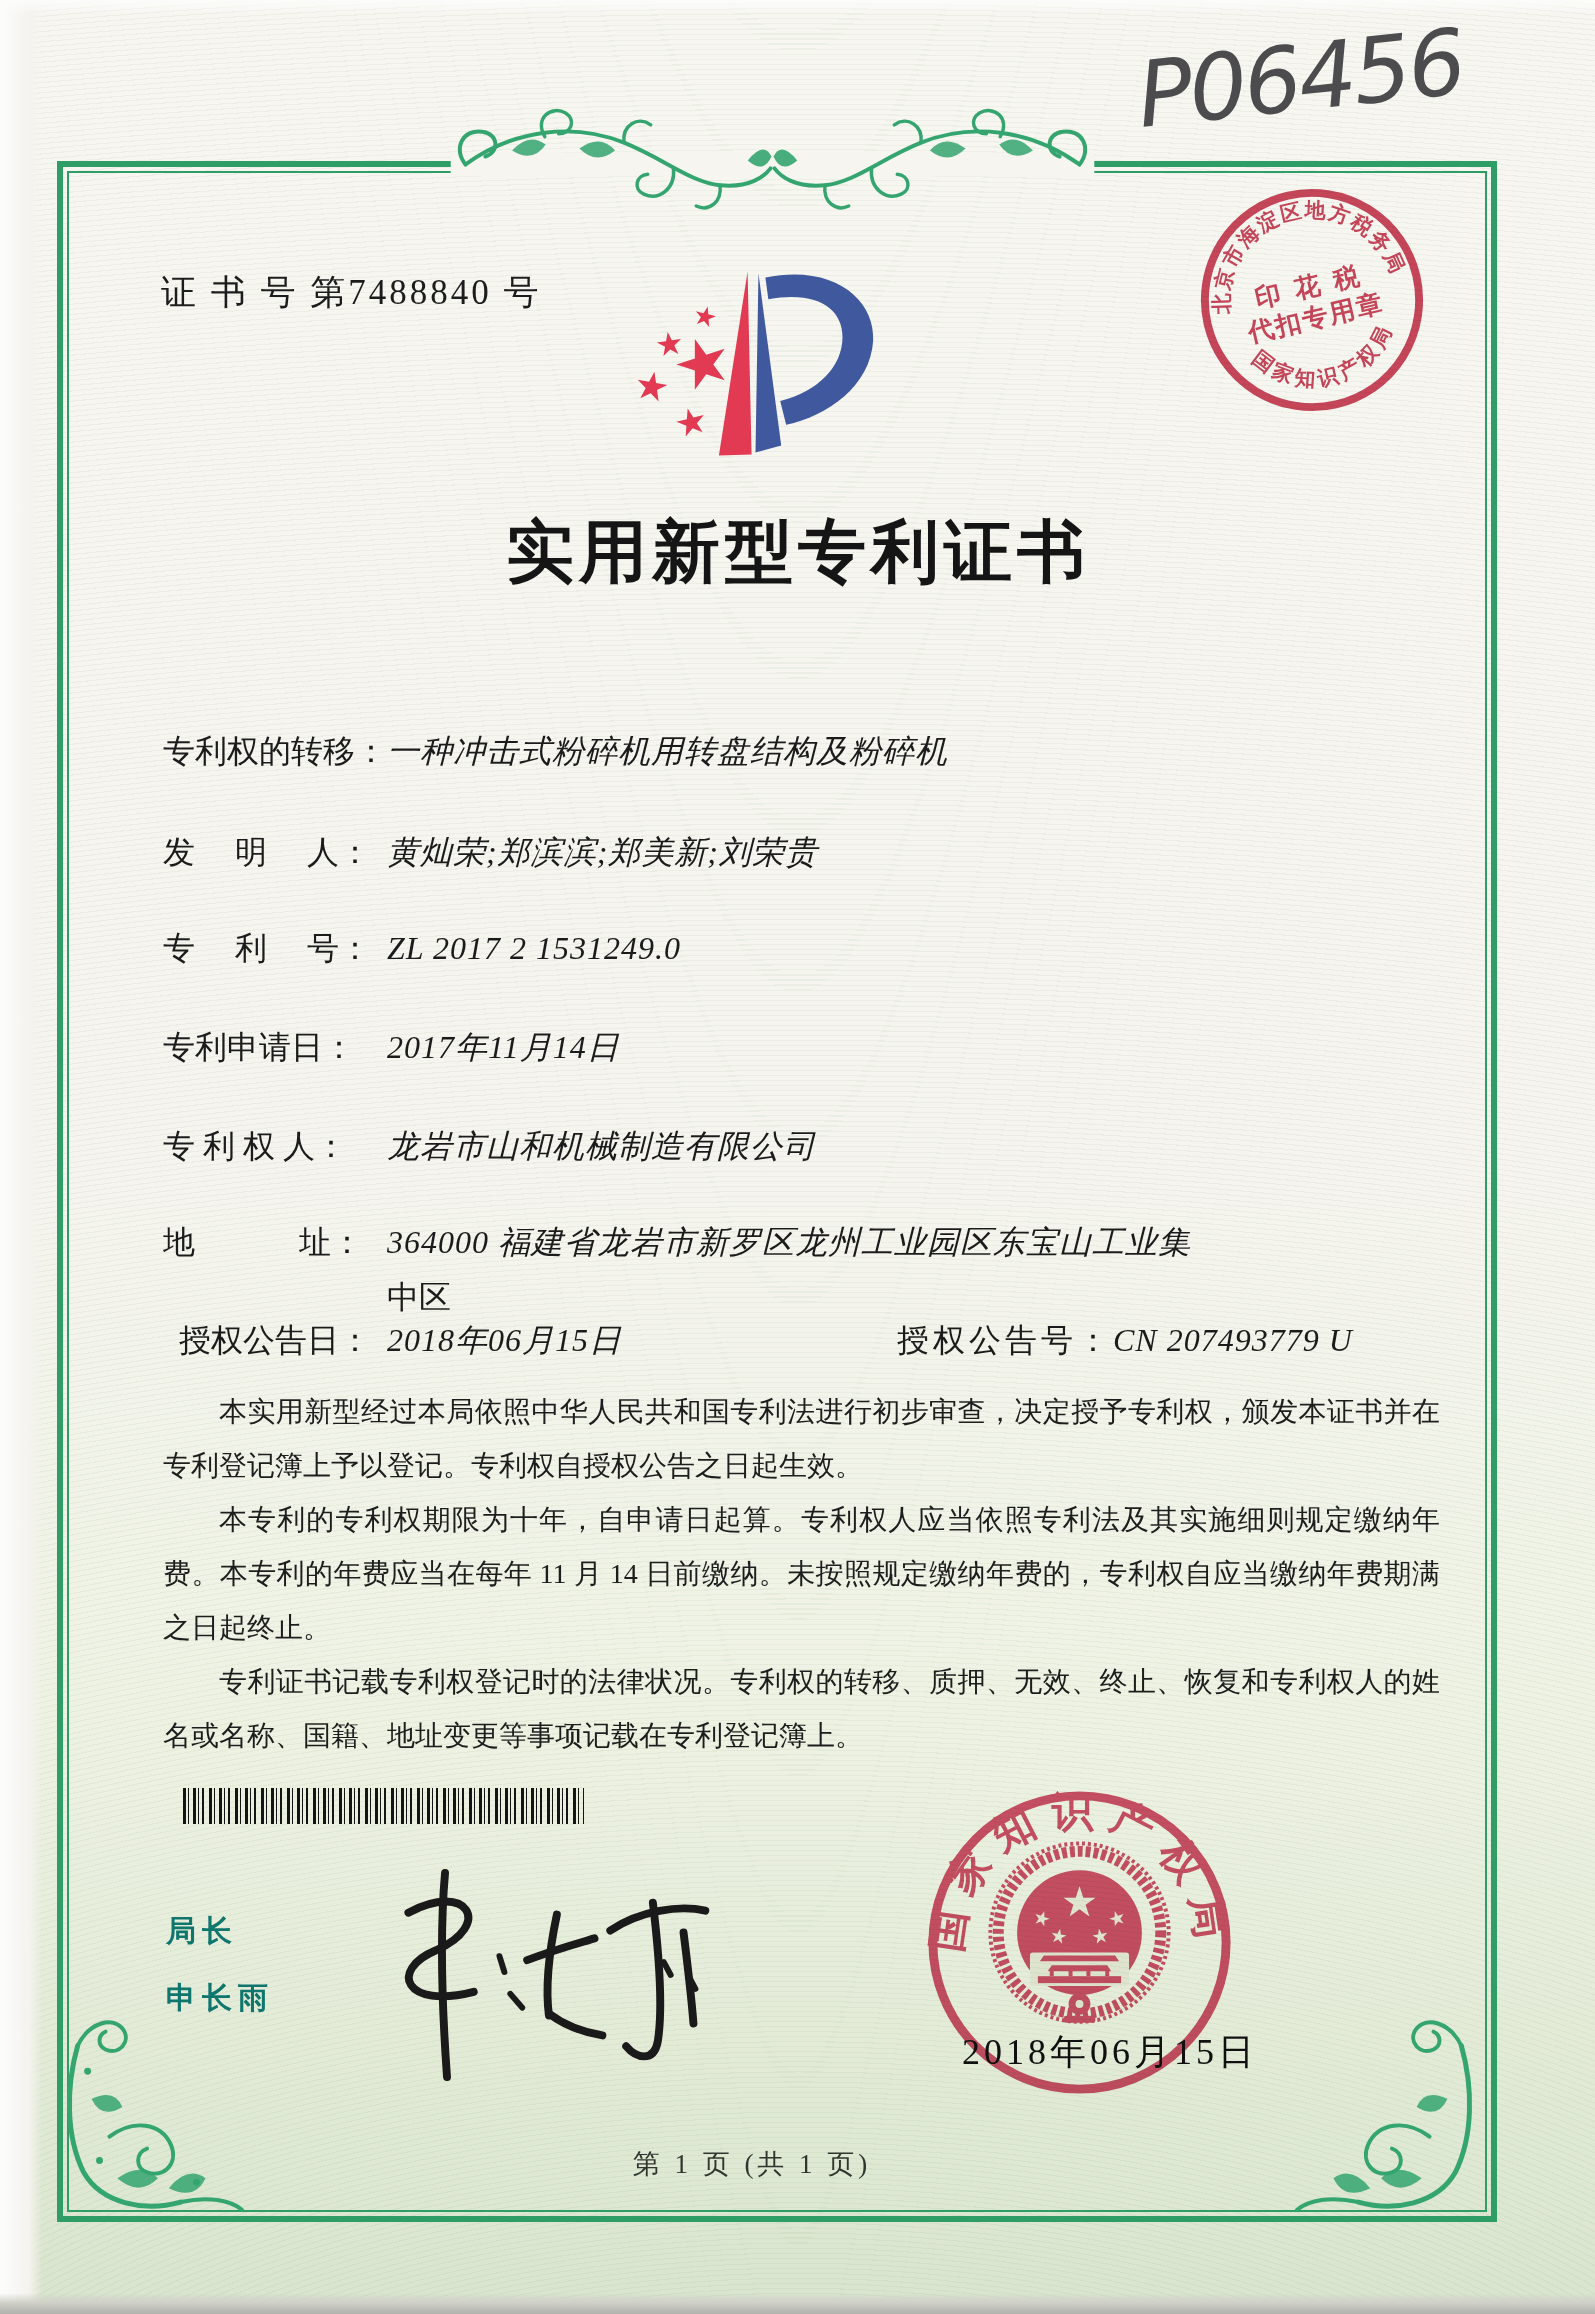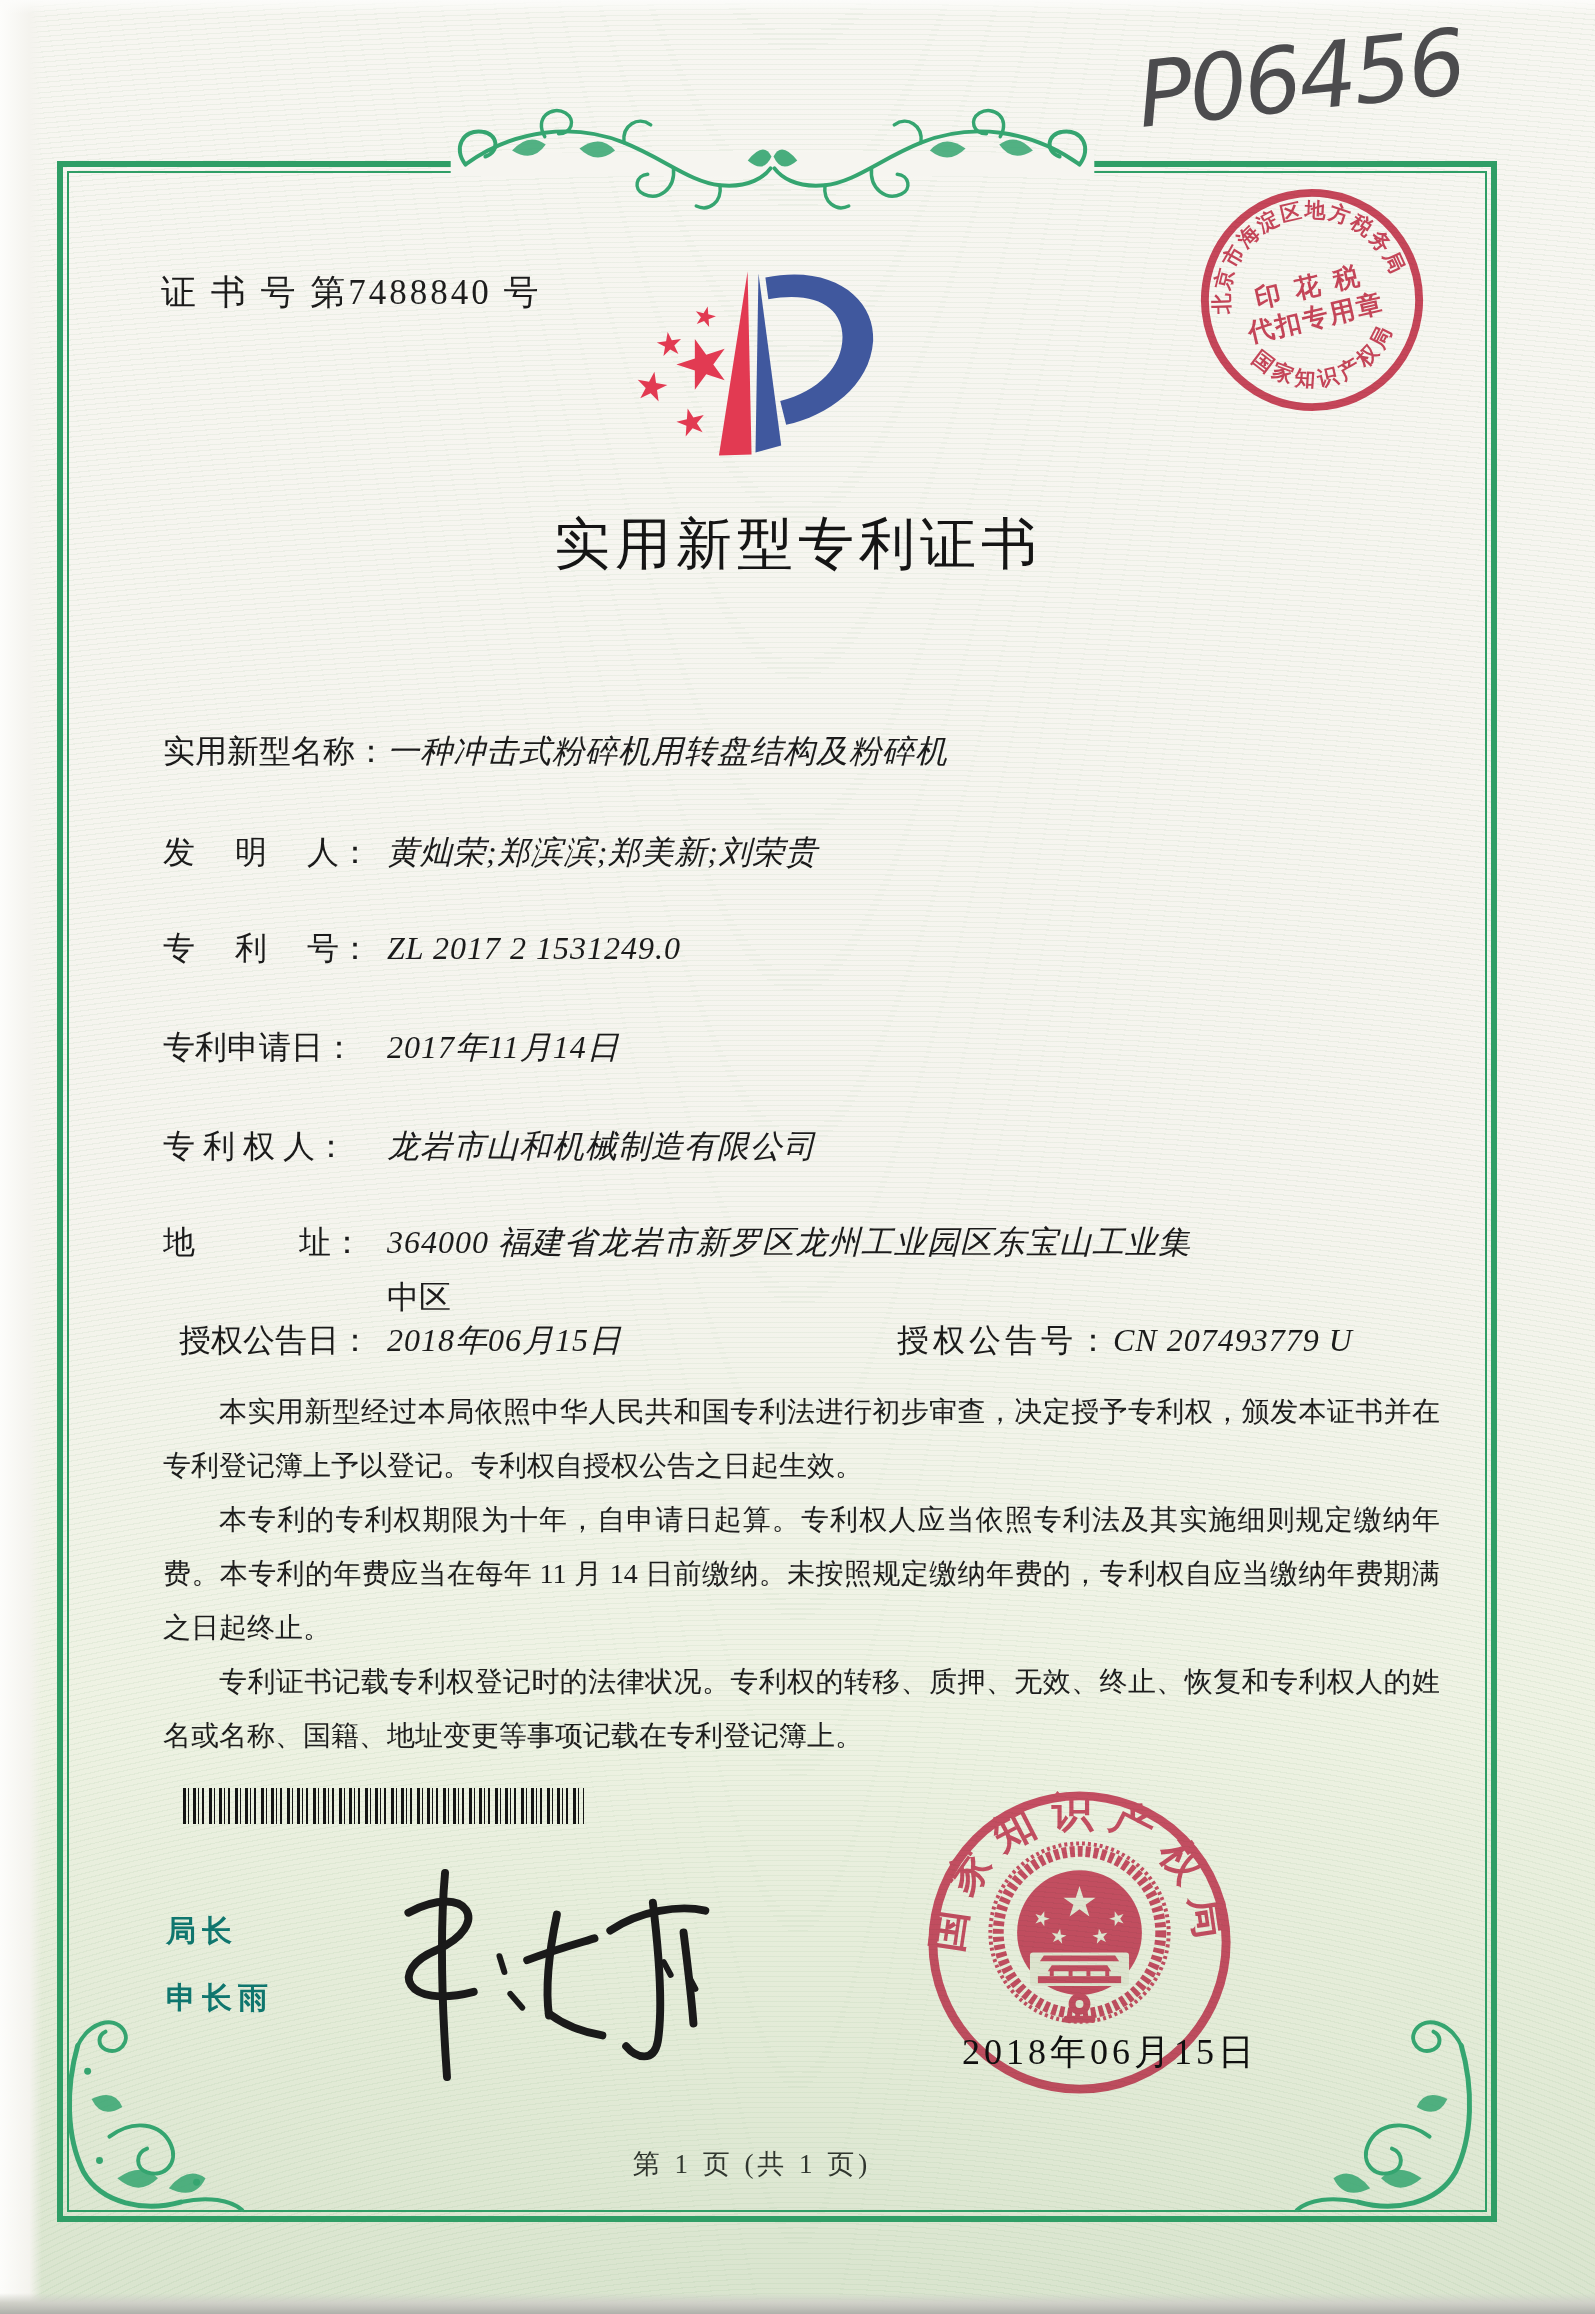--- a/index.html
+++ b/index.html
@@ -33,21 +33,21 @@
 
   .cert-no{position:absolute;left:161px;top:269px;z-index:3;
       font-size:35px;color:#1c1c1c;letter-spacing:3px;}
 
   .logo{position:absolute;left:624px;top:226px;width:351px;height:272px;z-index:3;}
 
   .tax-stamp{position:absolute;left:1188px;top:176px;width:248px;height:248px;z-index:5;
       transform:rotate(-13deg);opacity:.92;mix-blend-mode:multiply;}
 
   .title{position:absolute;left:0;top:507px;width:1596px;text-align:center;z-index:3;
-      font-size:56px;font-weight:400;color:#151515;letter-spacing:5px;}
+      font-size:68px;font-weight:700;color:#151515;letter-spacing:5px;}
 
   .field{position:absolute;left:163px;z-index:3;font-size:32px;color:#1b1b1b;white-space:nowrap;}
   .flabel{display:inline-block;width:224px;}
   .fvalue{letter-spacing:1px;font-style:italic;}
   .row-name{top:730px;} .row-inventor{top:831px;} .row-patno{top:927px;}
   .row-filing{top:1026px;} .row-patentee{top:1125px;} .row-address{top:1221px;}
   .addr-line2{position:absolute;left:387px;top:1276px;z-index:3;font-size:32px;color:#1b1b1b;}
   .row-grantdate{top:1319px;text-align:center;}
   .grant-no{position:absolute;left:873px;top:1319px;z-index:3;font-size:32px;color:#1b1b1b;white-space:nowrap;margin-left:24px;}
   .grant-no .glabel{letter-spacing:4px;}
@@ -162,21 +162,21 @@
     <text x="125" y="120" font-size="26" font-weight="600" fill="#c93850" text-anchor="middle" letter-spacing="4">印 花 税</text>
     <text x="125" y="152" font-size="26" font-weight="600" fill="#c93850" text-anchor="middle" letter-spacing="2">代扣专用章</text>
     <text font-size="21" font-weight="600" fill="#c93850" letter-spacing="4">
       <textPath href="#taxBottomArc" startOffset="50%" text-anchor="middle">国家知识产权局</textPath>
     </text>
   </svg>
 
   <div class="title">实用新型专利证书</div>
 
   <div class="field row-name">
-    <span class="flabel">实用新型名称：</span><span class="fvalue">一种冲击式粉碎机用转盘结构及粉碎机</span>
+    <span class="flabel">专利权的转移：</span><span class="fvalue">一种冲击式粉碎机用转盘结构及粉碎机</span>
   </div>
   <div class="field row-inventor">
     <span class="flabel">发　 明　 人：</span><span class="fvalue">黄灿荣;郑滨滨;郑美新;刘荣贵</span>
   </div>
   <div class="field row-patno">
     <span class="flabel">专　 利　 号：</span><span class="fvalue">ZL 2017 2 1531249.0</span>
   </div>
   <div class="field row-filing">
     <span class="flabel">专利申请日：</span><span class="fvalue">2017年11月14日</span>
   </div>

